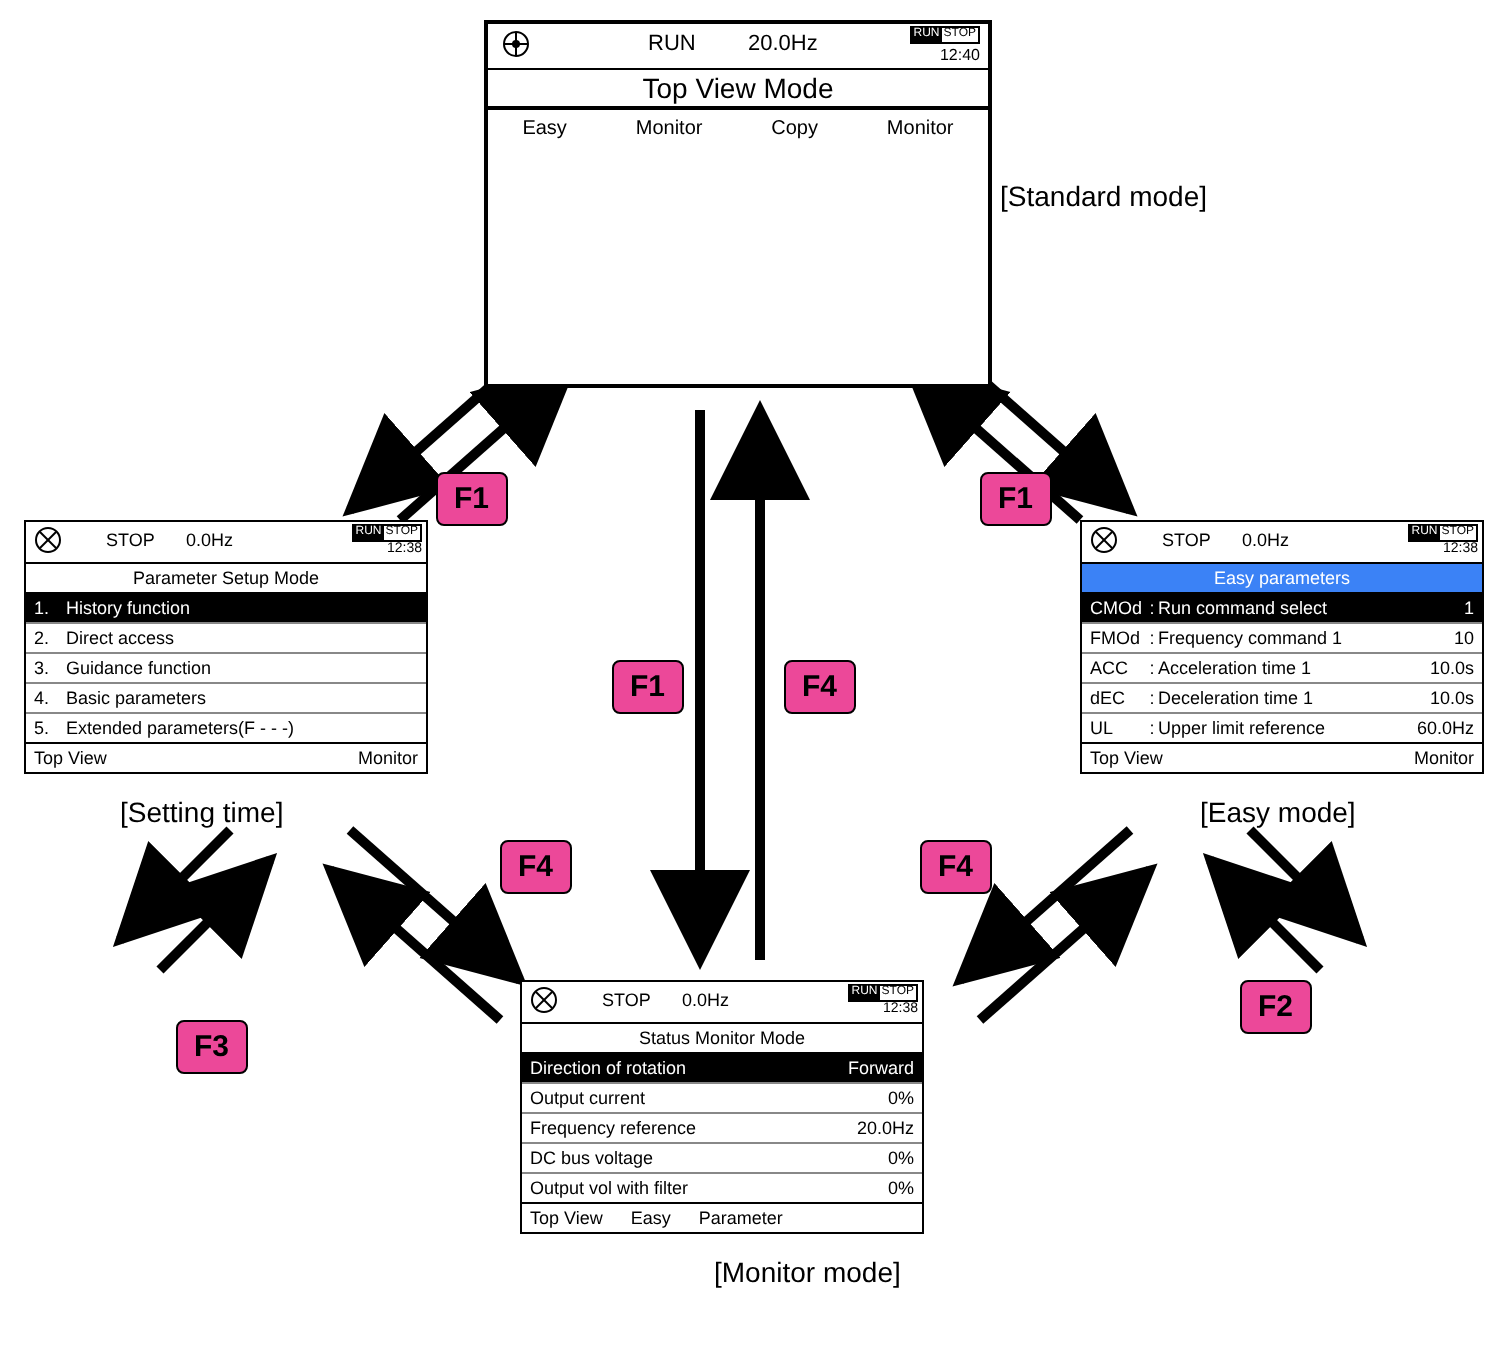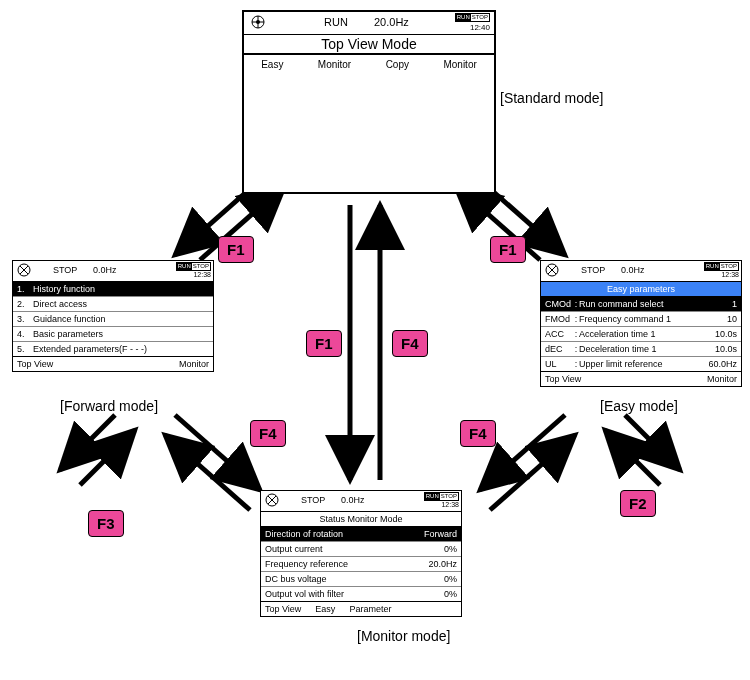--- a/index.html
+++ b/index.html
@@ -117,20 +117,21 @@
             <circle cx="7" cy="7" r="6" fill="none" stroke="#000"></circle>
             <line x1="3" y1="3" x2="11" y2="11" stroke="#000"></line>
             <line x1="11" y1="3" x2="3" y2="11" stroke="#000"></line>
           </svg>
     </span>
     <span class="run">STOP</span>
     <span class="hz">0.0Hz</span>
     <span class="rs"><span class="rsbox"><span class="rsrun">RUN</span><span>STOP</span></span></span>
     <span class="clk">12:38</span>
   </div>
+  <div class="title">Parameter Setup Mode</div>
   <div id="setting-rows">
         <div class="row rowrev">
           <span class="k" style="flex:0 0 16px">1.</span>
           <span class="lab">History function</span>
         </div>
         <div class="row">
           <span class="k" style="flex:0 0 16px">2.</span>
           <span class="lab">Direct access</span>
         </div>
         <div class="row">
@@ -144,21 +145,21 @@
         <div class="row rownb">
           <span class="k" style="flex:0 0 16px">5.</span>
           <span class="lab">Extended parameters(F - - -)</span>
         </div>
       </div>
   <div class="foot">
     <span>Top View</span>
     <span>Monitor</span>
   </div>
 </div>
-<div class="caption settinglabel">[Forward mode]</div>
+<div class="caption settinglabel">[Setting time]</div>
 
 <div class="scr easy">
   <div class="hdr">
     <span class="icon">
       <svg width="14" height="14">
             <circle cx="7" cy="7" r="6" fill="none" stroke="#000"></circle>
             <line x1="3" y1="3" x2="11" y2="11" stroke="#000"></line>
             <line x1="11" y1="3" x2="3" y2="11" stroke="#000"></line>
           </svg>
     </span>

